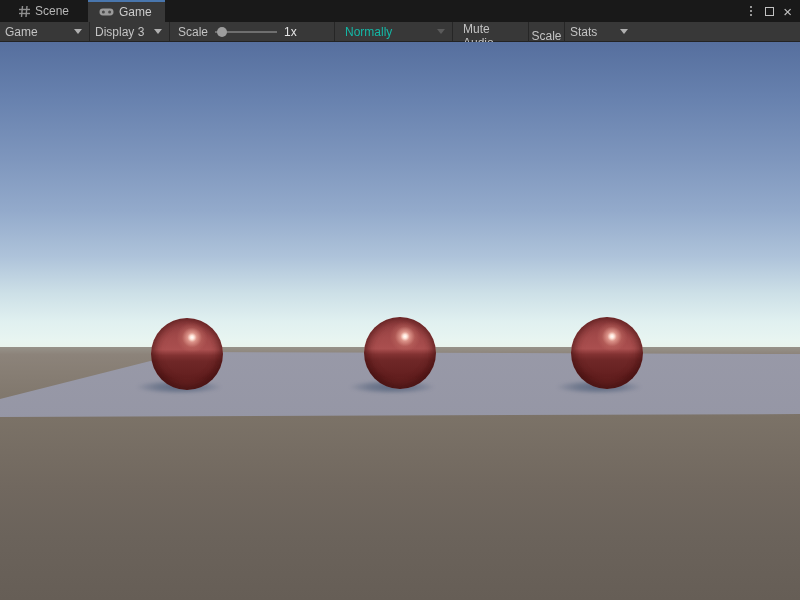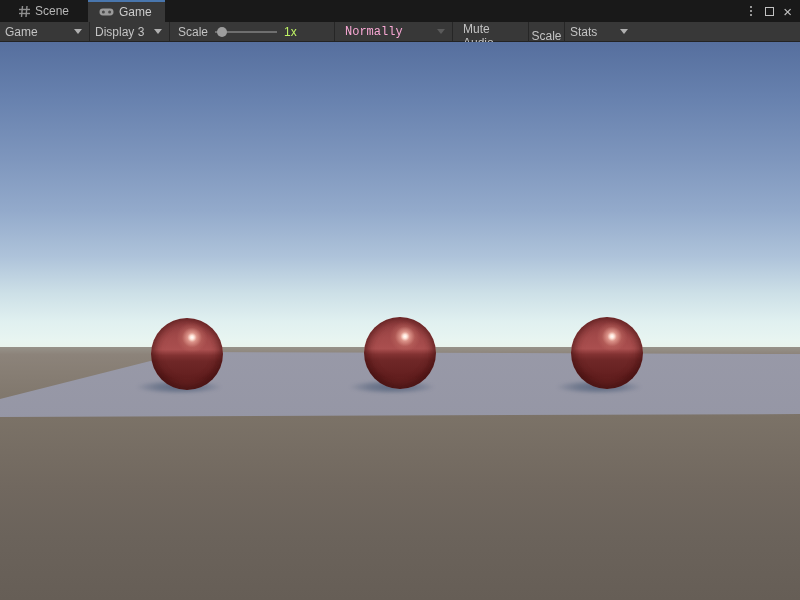--- a/index.html
+++ b/index.html
@@ -22,29 +22,29 @@
   .maxbox { width:9px; height:9px; border:1.5px solid #c2c2c2; cursor:pointer; }
   .closex { color:#c2c2c2; font-size:15px; line-height:11px; cursor:pointer; }
 
   
   .toolbar { height:20px; background:#383838; display:flex; align-items:stretch;
              font-size:12px; color:#c3c3c3; border-bottom:1px solid #232323; }
   .titem { display:flex; align-items:center; border-right:1px solid #262626; position:relative; }
   .dd { justify-content:space-between; padding:0 7px 0 5px; cursor:pointer; }
   .dd .arrow { width:0; height:0; border-left:4px solid transparent; border-right:4px solid transparent;
                border-top:5px solid #b0b0b0; margin-left:8px; }
-  .dd.disabled { color:#f9a8d4; cursor:default;font-family:Liberation Mono, monospace; }
+  .dd.disabled { color:#14b8a6; cursor:default; }
   .dd.disabled .arrow { border-top-color:#5a5a5a; }
   .tbtn { padding:14px 10px; justify-content:center; cursor:pointer; }
   .scale-group { padding:0 8px; gap:7px; }
   .slider { position:relative; width:62px; height:10px; cursor:pointer; }
   .slider .track { position:absolute; left:0; right:0; top:4px; height:2px; background:#6f6f6f; }
   .slider .thumb { position:absolute; left:2px; top:0; width:10px; height:10px;
                    border-radius:50%; background:#9d9d9d; }
-  .scale-val { color:#bef264; }
+  .scale-val { color:#e5e5e5; }
 
   
   .viewport { position:relative; width:800px; height:558px; overflow:hidden; background:#566f9e; }
   .sky { position:absolute; left:0; top:0; width:800px; height:307px;
          background:linear-gradient(to bottom,
            #566f9e 0%, #6781ae 18%, #7e96bd 38%, #93aacb 55%,
            #aec3da 70%, #cde0e7 82%, #e0f0f0 91%, #e8f5f1 97%, #eaf3ec 100%); }
   .ground { position:absolute; left:0; top:305px; width:800px; height:253px;
             background:linear-gradient(to bottom,
               #979289 0%, #8c837a 3%, #877e74 10%, #7b7267 28%,

